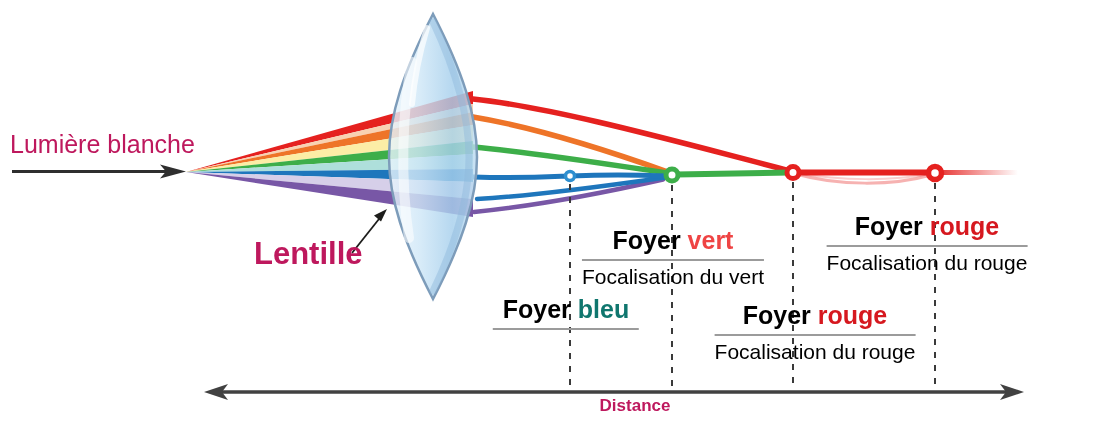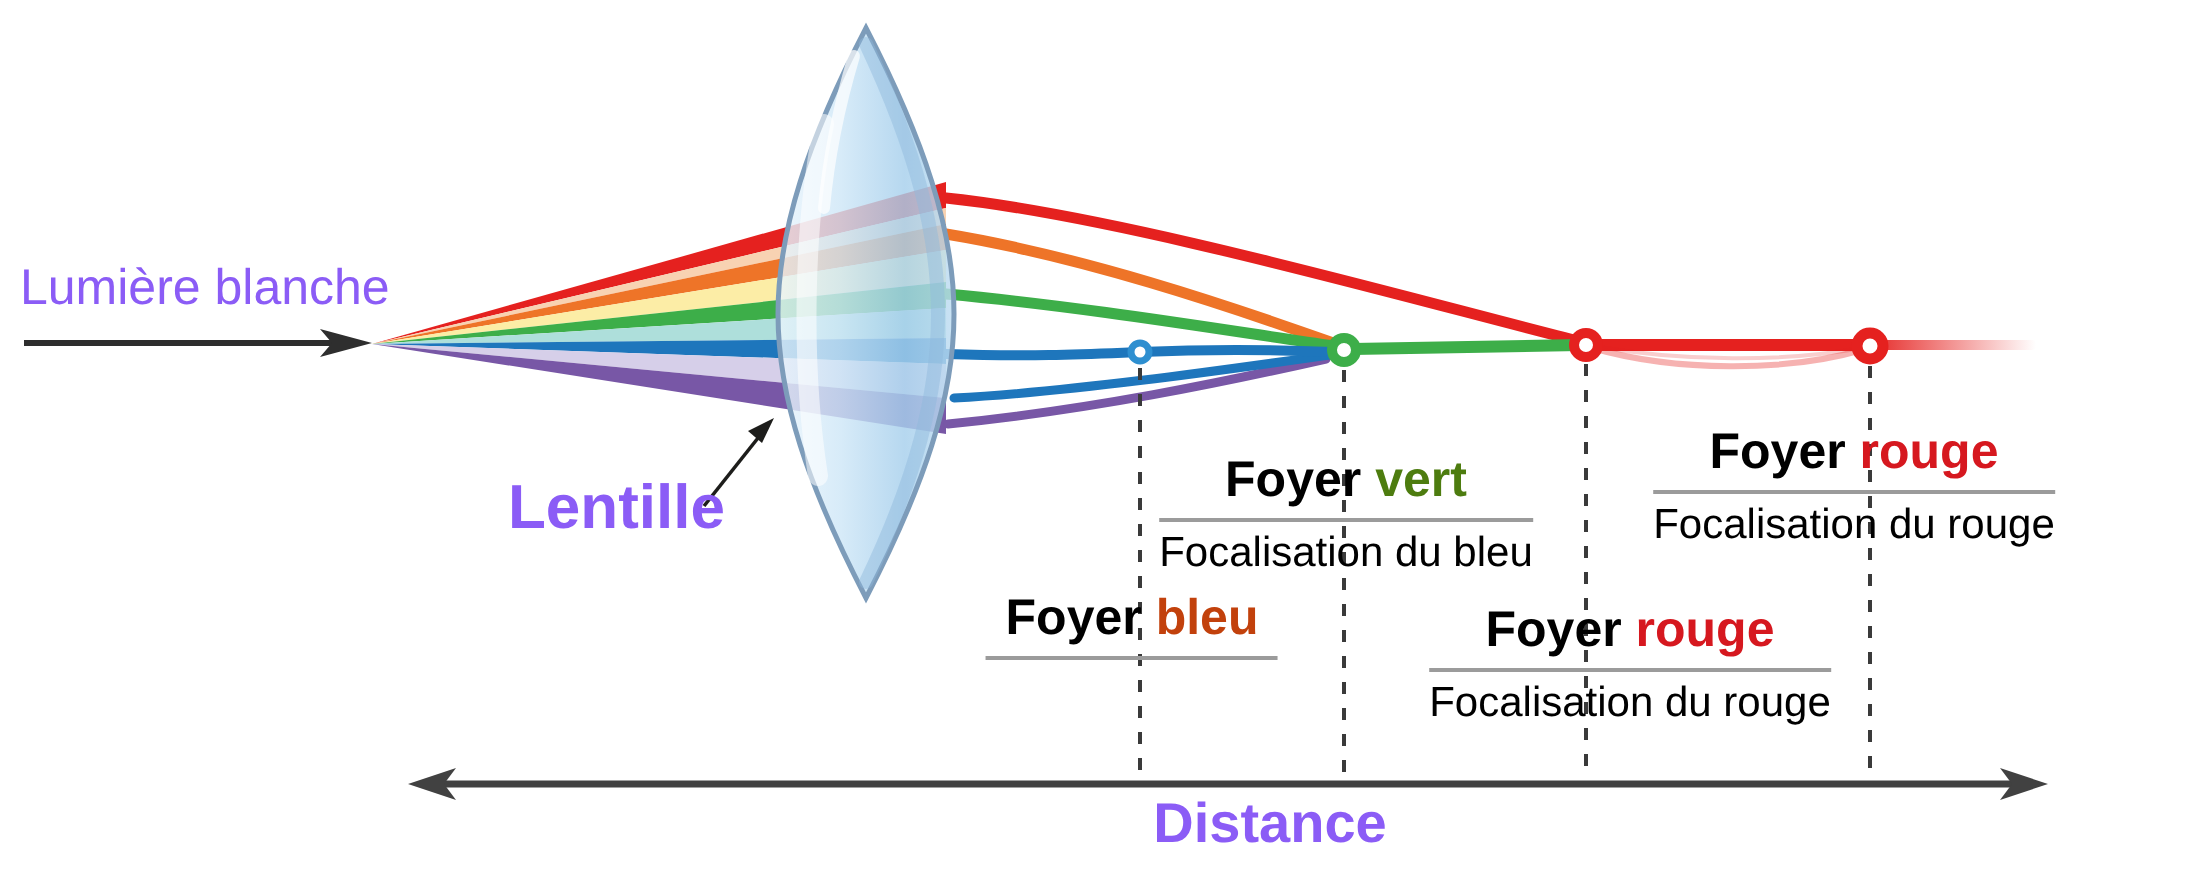--- a/index.html
+++ b/index.html
@@ -6,27 +6,27 @@
   .stage{
     position:relative;
     width:1104px;height:441px;
     background:#ffffff;
     overflow:hidden;
     font-family:"Liberation Sans", sans-serif;
   }
   .stage svg{position:absolute;left:0;top:0;}
   .lbl{
     position:absolute;
-    color:#8b5cf6;
+    color:#be185d;
     white-space:nowrap;
     line-height:1.1;
   }
   .lbl-white-light{left:10px;top:131px;font-size:25px;}
   .lbl-lentille{left:254px;top:237px;font-size:31px;font-weight:600;}
-  .lbl-distance{left:560px;top:397px;width:150px;text-align:center;font-size:28px;font-weight:bold;}
+  .lbl-distance{left:560px;top:397px;width:150px;text-align:center;font-size:17px;font-weight:bold;}
   .focal{
     position:absolute;
     transform:translateX(-50%);
     text-align:center;
   }
   .focal-title{
     font-size:25px;
     font-weight:bold;
     white-space:nowrap;
     padding:0 10px 4px 10px;
@@ -124,26 +124,26 @@
       <polygon points="204,392 228,384 222,392 228,400" fill="#414141"></polygon>
       <polygon points="1024,392 1000,384 1006,392 1000,400" fill="#414141"></polygon>
     </g>
   </svg>
 
   <div class="lbl lbl-white-light">Lumière blanche</div>
 
   <div class="lbl lbl-lentille">Lentille</div>
 
   <div class="focal focal-bleu">
-    <div class="focal-title"><span>Foyer</span> <span style="color: #c2410c;">bleu</span></div>
+    <div class="focal-title"><span>Foyer</span> <span style="color: #0f766e;">bleu</span></div>
   </div>
 
   <div class="focal focal-vert">
-    <div class="focal-title"><span>Foyer</span> <span style="color: #4d7c0f;">vert</span></div>
-    <div class="focal-sub">Focalisation du bleu</div>
+    <div class="focal-title"><span>Foyer</span> <span style="color: #ef4444;">vert</span></div>
+    <div class="focal-sub">Focalisation du vert</div>
   </div>
 
   <div class="focal focal-rouge-near">
     <div class="focal-title"><span>Foyer</span> <span style="color: rgb(214, 24, 31);">rouge</span></div>
     <div class="focal-sub">Focalisation du rouge</div>
   </div>
 
   <div class="focal focal-rouge-far">
     <div class="focal-title"><span>Foyer</span> <span style="color: rgb(214, 24, 31);">rouge</span></div>
     <div class="focal-sub">Focalisation du rouge</div>

